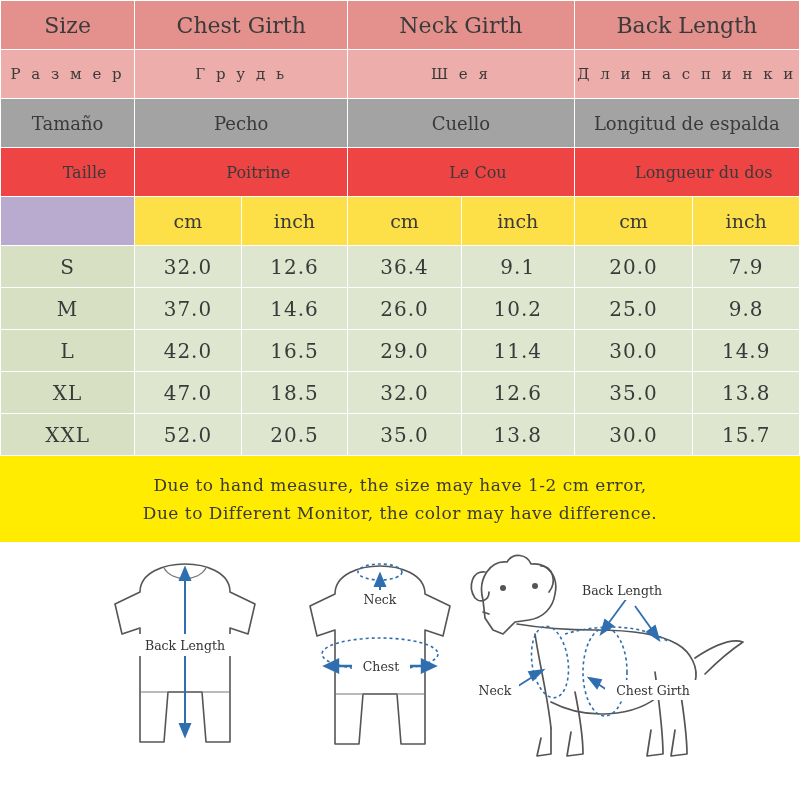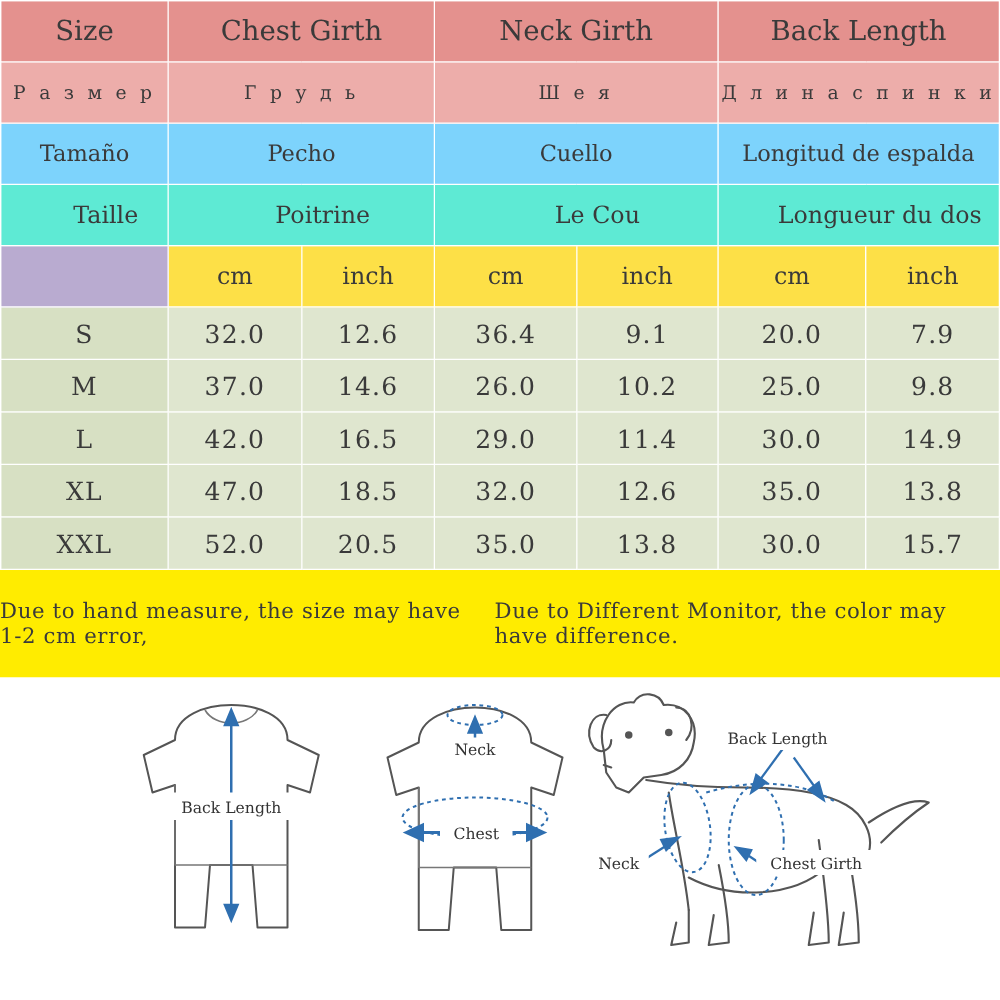--- a/index.html
+++ b/index.html
@@ -20,35 +20,36 @@
     border:1px solid #ffffff;
     text-align:center;
     vertical-align:middle;
     font-weight:normal;
     color:#3a3a3a;
   }
 
   
   .r-en td{ background:#e4918e; height:46px; font-size:22px; color:#2f2f2f;}
   .r-ru td{ background:#edadaa; height:46px; font-size:15px; letter-spacing:3px;}
-  .r-es td{ background:#7dd3fc; height:46px; font-size:18px;}
-  .r-fr td{ background:#5eead4; height:46px; font-size:19px;padding-left:35px;}
+  .r-es td{ background:#a3a3a3; height:46px; font-size:18px;}
+  .r-fr td{ background:#ef4444; height:46px; font-size:16px;padding-left:35px;}
 
   .r-units td{ background:#fde047; height:46px; font-size:19px;}
   .r-units td.blank{ background:#b9abd0;}
 
   .r-data td{ background:#dfe6cf; height:39px; font-size:20px; letter-spacing:1px;}
   .r-data td.sz{ background:#d7e0c3;}
 
   .note{
     background:#ffec00;
     height:86px;
     width:800px;
     box-sizing:border-box;
     display:flex;
+    flex-direction:column;
     align-items:center;
     justify-content:center;
     gap:8px;
   }
   .note div{
     font-size:17px;
     color:#3a3a3a;
     letter-spacing:0.5px;
   }
 

